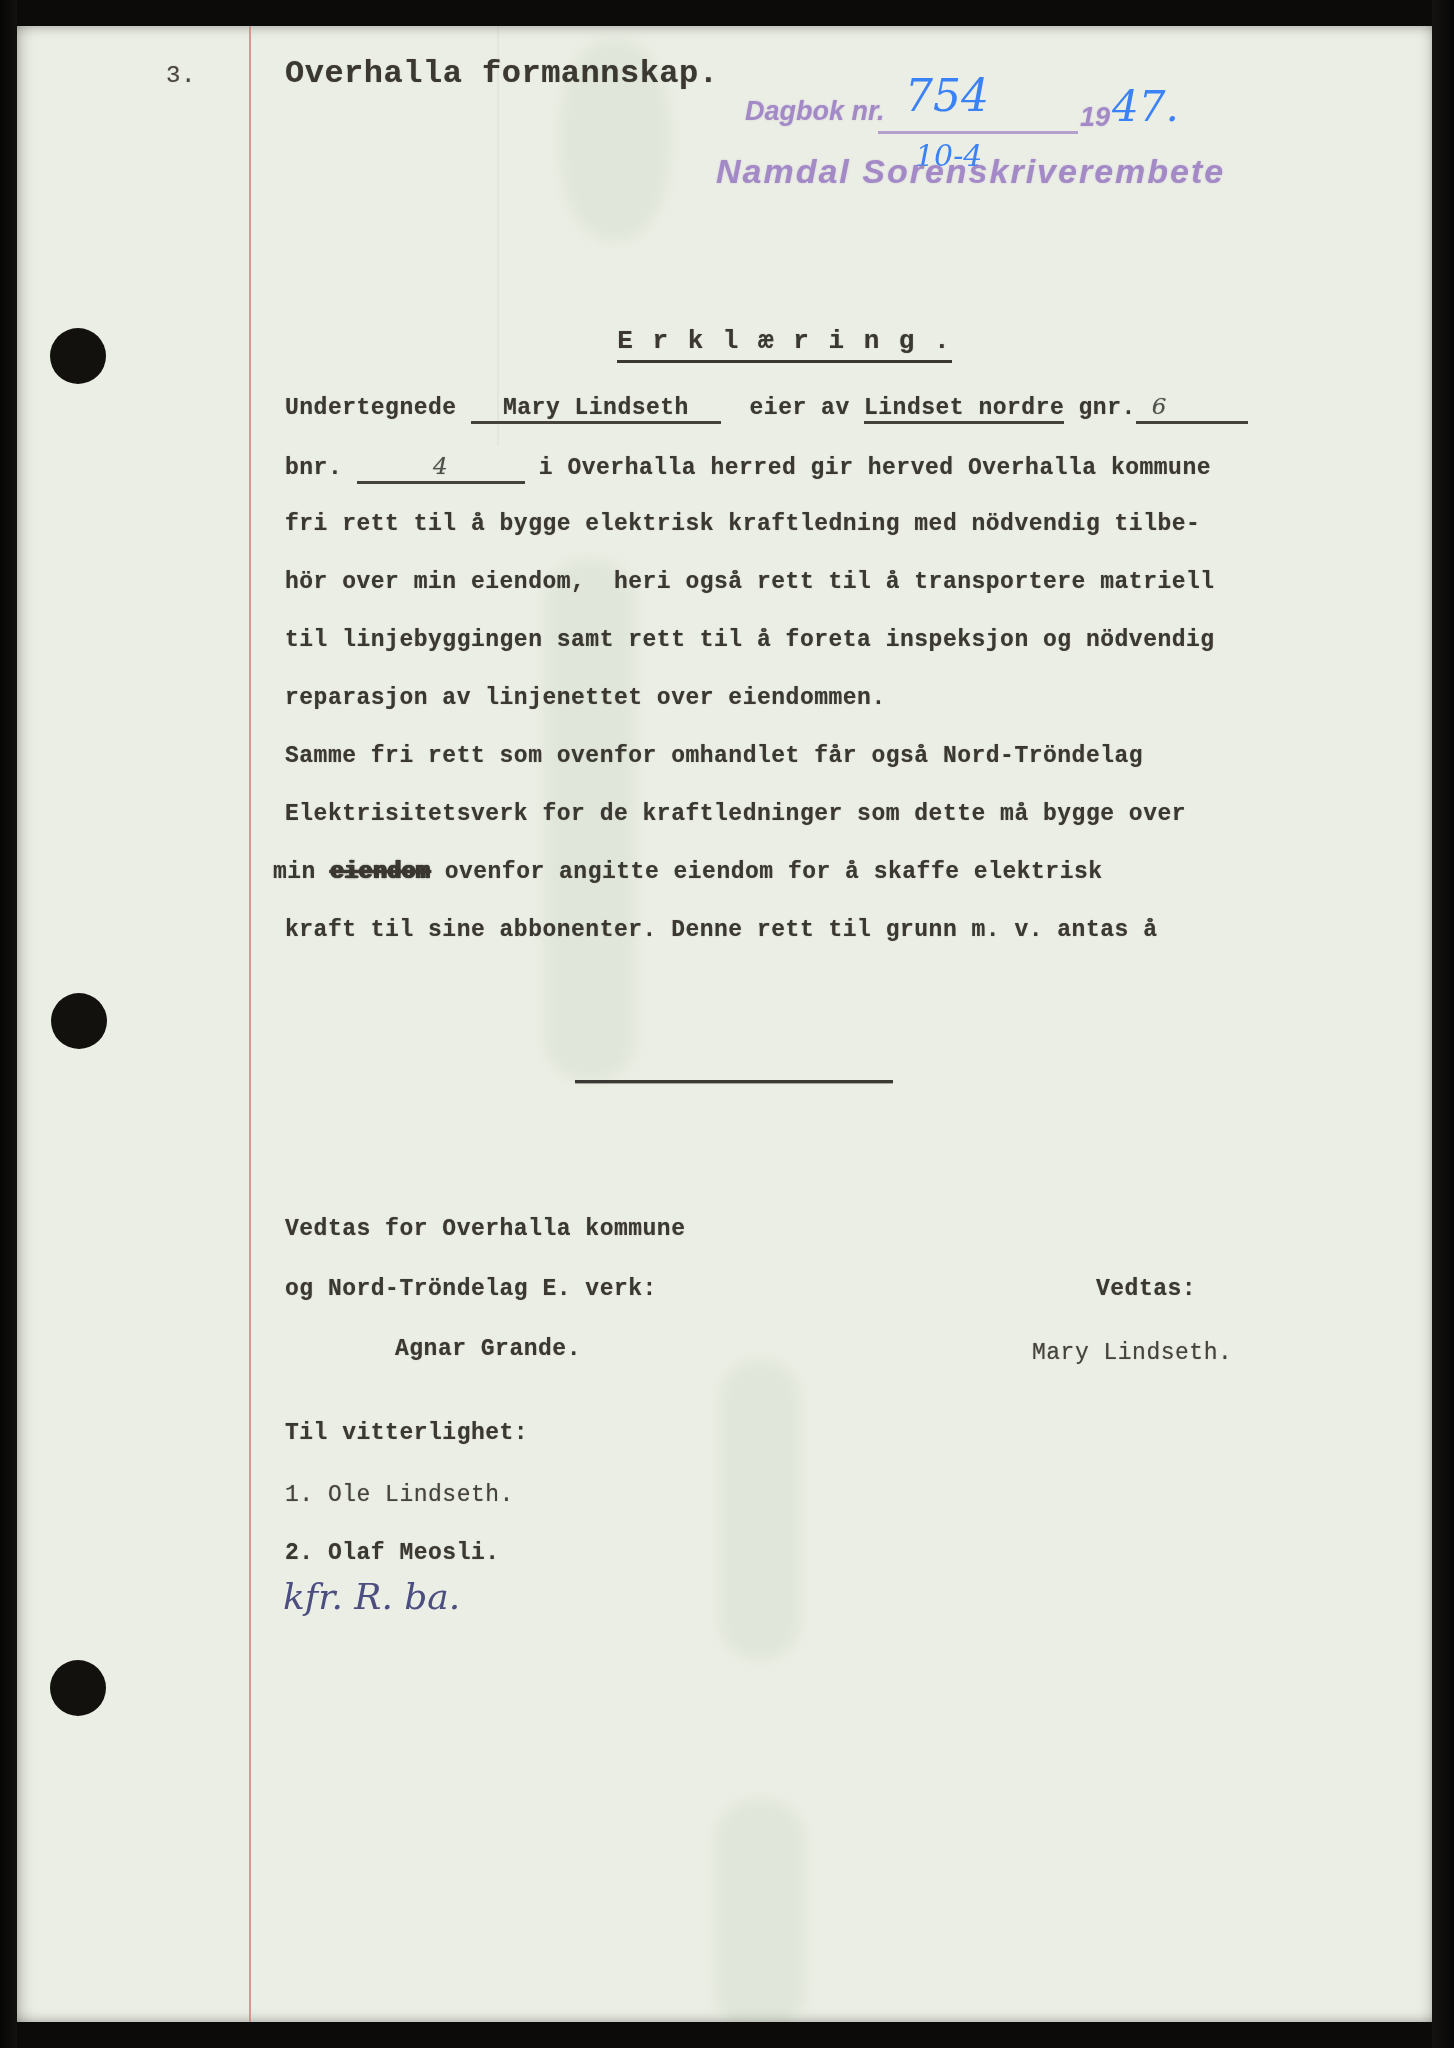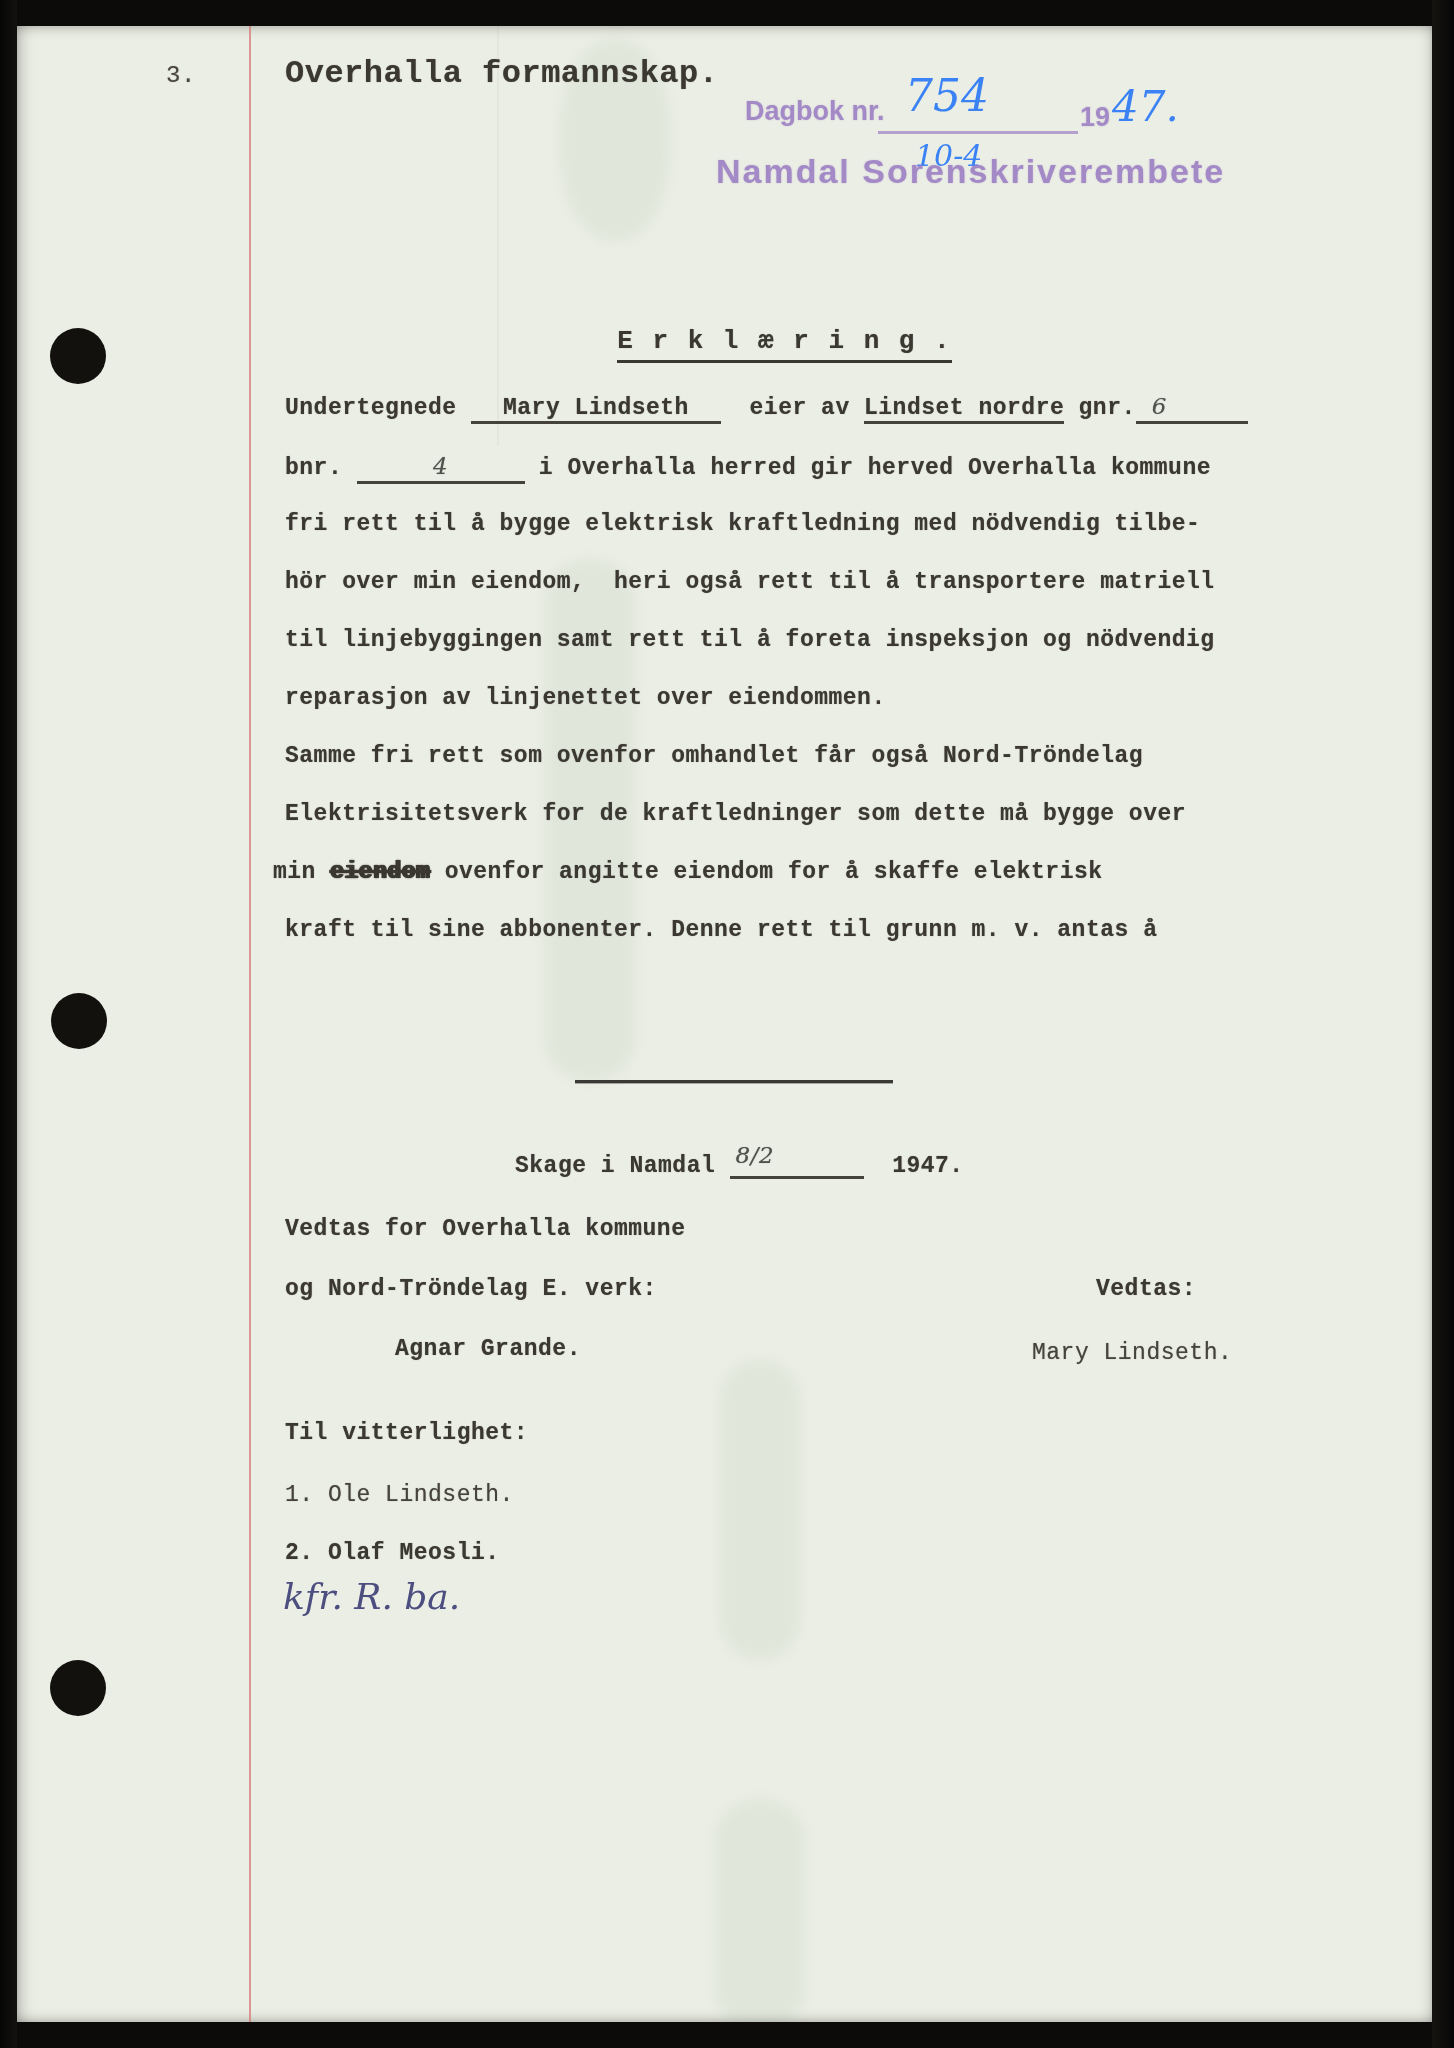--- a/index.html
+++ b/index.html
@@ -27,21 +27,21 @@
   .tw.big{font-size:32px;}
   .u{display:inline-block;border-bottom:3px solid #44423a;line-height:1.15;}
   .u.center{text-align:center;}
   .struck{position:relative;text-decoration:line-through;text-decoration-thickness:3px;
           text-shadow:1px 0 0 #3a3831,-1px 0 0 #3a3831,0 0 2px rgba(40,38,30,.8);}
   .title{letter-spacing:2px;border-bottom:3px solid #3a3831;padding-bottom:4px;font-size:26px;}
   .divider{position:absolute;left:575px;top:1080px;width:318px;height:3px;background:#3b3934;
            box-shadow:0 1px 0 rgba(59,57,52,.4);}
 
   .stamp{font-family:"Liberation Sans","DejaVu Sans",sans-serif;font-weight:bold;color:#9a7dc4;
-         position:absolute;white-space:pre;opacity:.88;text-shadow:0 0 2px rgba(154,125,196,.45);}
+         position:absolute;white-space:pre;opacity:.88;text-shadow:0 0 2px rgba(154,125,196,.45);font-style:italic;}
   .stamp-line{position:absolute;left:878px;top:131px;width:200px;height:3px;background:rgba(150,118,190,.65);}
   .hand{position:absolute;white-space:pre;font-family:"DejaVu Serif","Liberation Serif",serif;
         font-style:italic;color:#3b82f6;}
   .hand.ink{color:#4c4e80;}
   .hand-inline{font-family:"DejaVu Serif","Liberation Serif",serif;font-style:italic;
                font-weight:normal;color:#50504c;}
 
   .ghost{position:absolute;filter:blur(7px);background:rgba(125,150,120,.09);border-radius:45%;}
   .crease{position:absolute;left:497px;top:26px;width:2px;height:420px;background:rgba(90,95,80,.05);}
 </style>
@@ -89,21 +89,20 @@
   <div class="tw" style="left:285px;top:743px;">Samme fri rett som ovenfor omhandlet får også Nord-Tröndelag</div>
   <div class="tw" style="left:285px;top:801px;">Elektrisitetsverk for de kraftledninger som dette må bygge over</div>
 
   <div class="tw" style="left:273px;top:859px;"><span>min </span><span class="struck">eiendom</span><span> ovenfor angitte eiendom for å skaffe elektrisk</span></div>
 
   <div class="tw" style="left:285px;top:917px;">kraft til sine abbonenter. Denne rett til grunn m. v. antas å</div>
 
 
   <div class="divider"></div>
 
-  <div class="tw" style="left:515px;top:1148px;"><span>Skage i Namdal</span><span> </span><span class="u" style="width:128px;padding-left:6px;vertical-align:bottom;"><span class="hand-inline" style="position:relative;top:-6px;">8/2</span></span><span>  </span><span>1947.</span></div>
 
   <div class="tw" style="left:285px;top:1216px;">Vedtas for Overhalla kommune</div>
   <div class="tw" style="left:285px;top:1276px;">og Nord-Tröndelag E. verk:</div>
   <div class="tw" style="left:1096px;top:1276px;">Vedtas:</div>
   <div class="tw" style="left:395px;top:1336px;">Agnar Grande.</div>
   <div class="tw" style="left:1032px;top:1340px;font-weight:normal;color:#45433c;">Mary Lindseth.</div>
 
   <div class="tw" style="left:285px;top:1420px;">Til vitterlighet:</div>
   <div class="tw" style="left:285px;top:1482px;font-weight:normal;color:#45433c;">1. Ole Lindseth.</div>
   <div class="tw" style="left:285px;top:1540px;">2. Olaf Meosli.</div>

